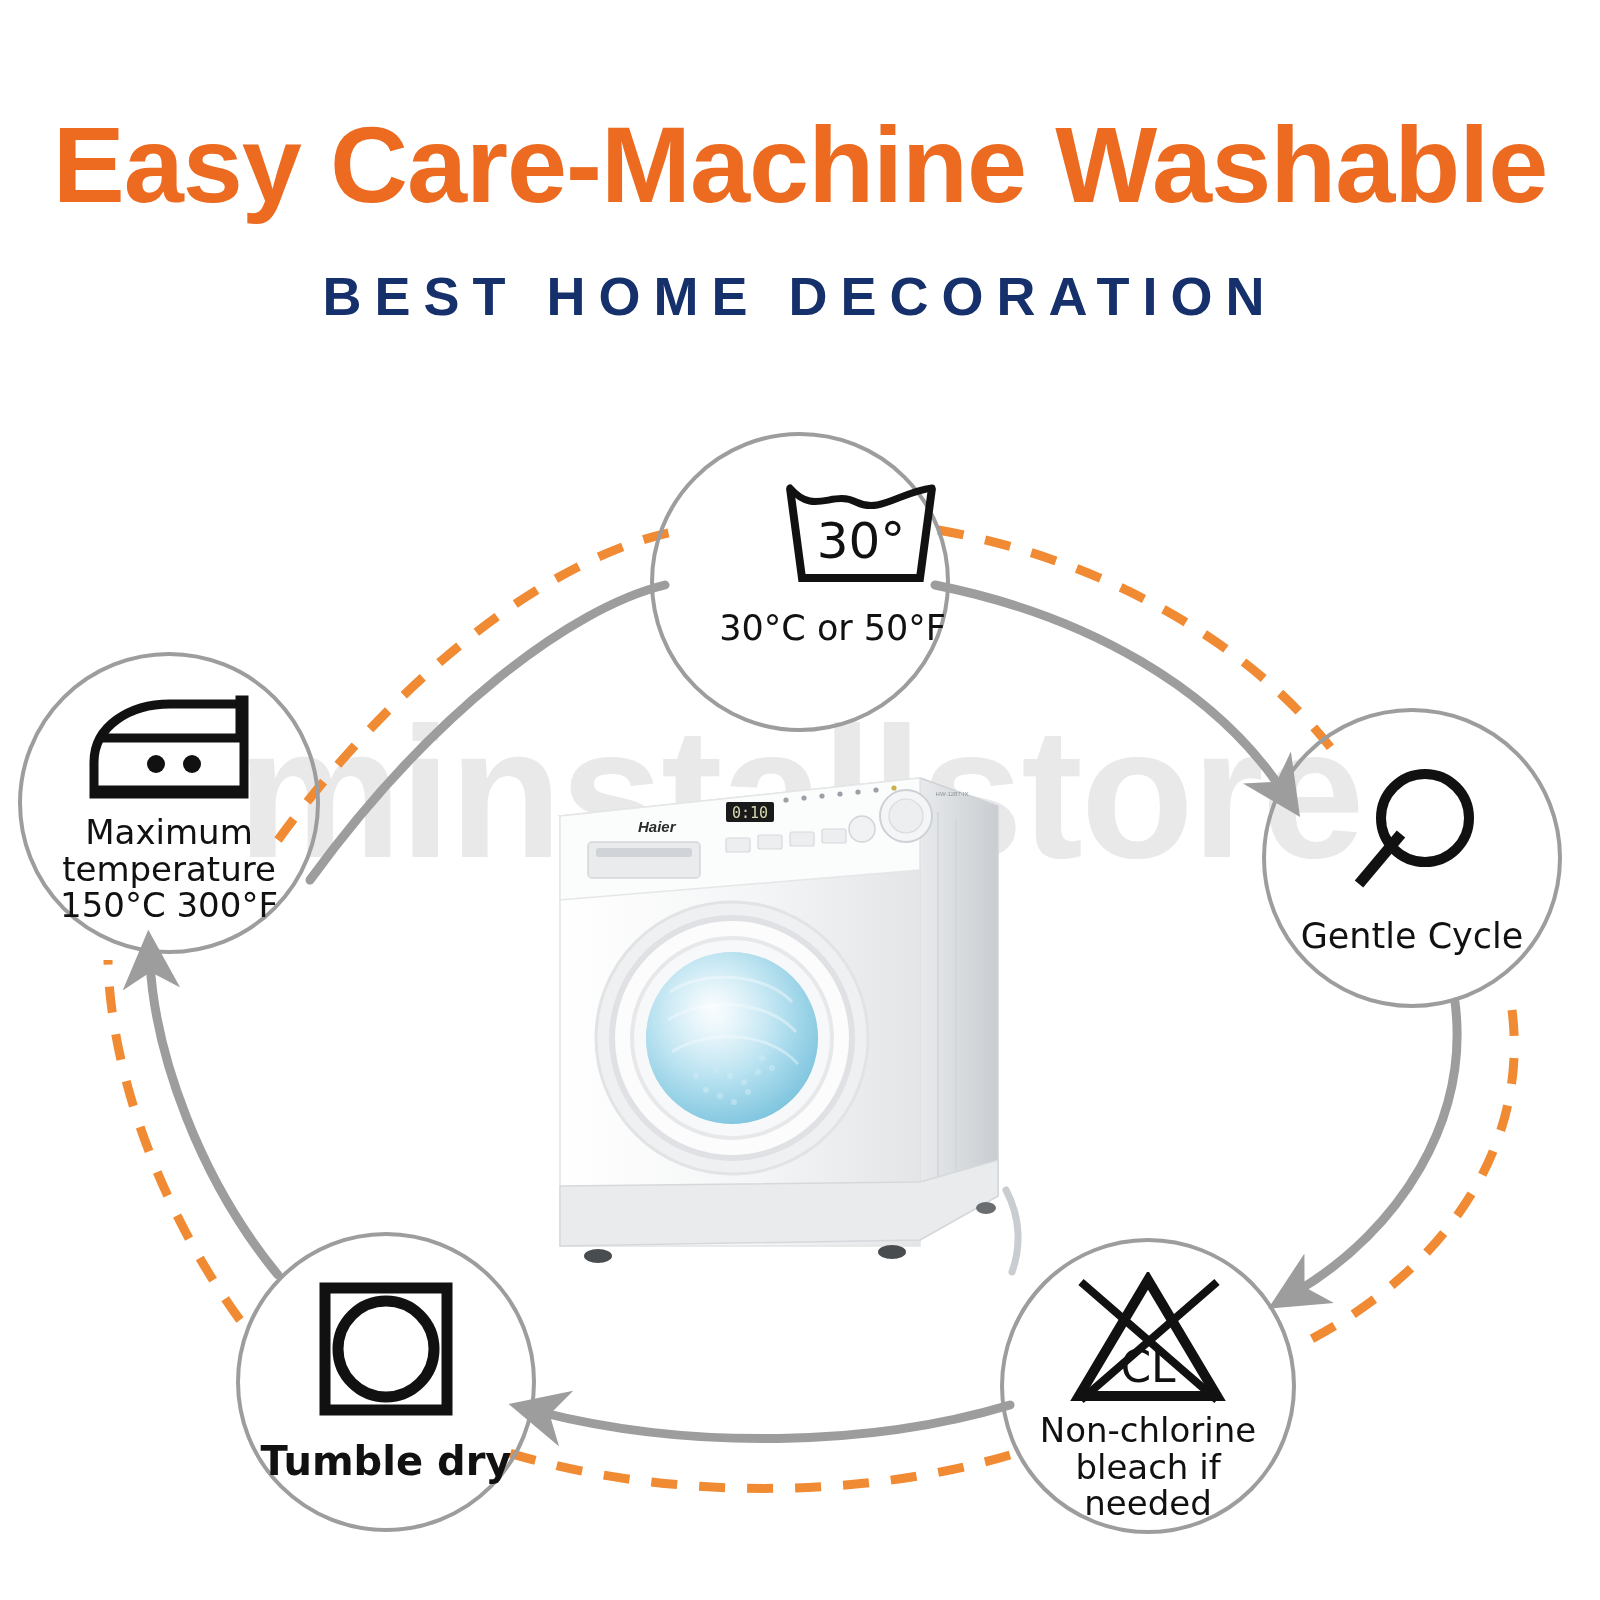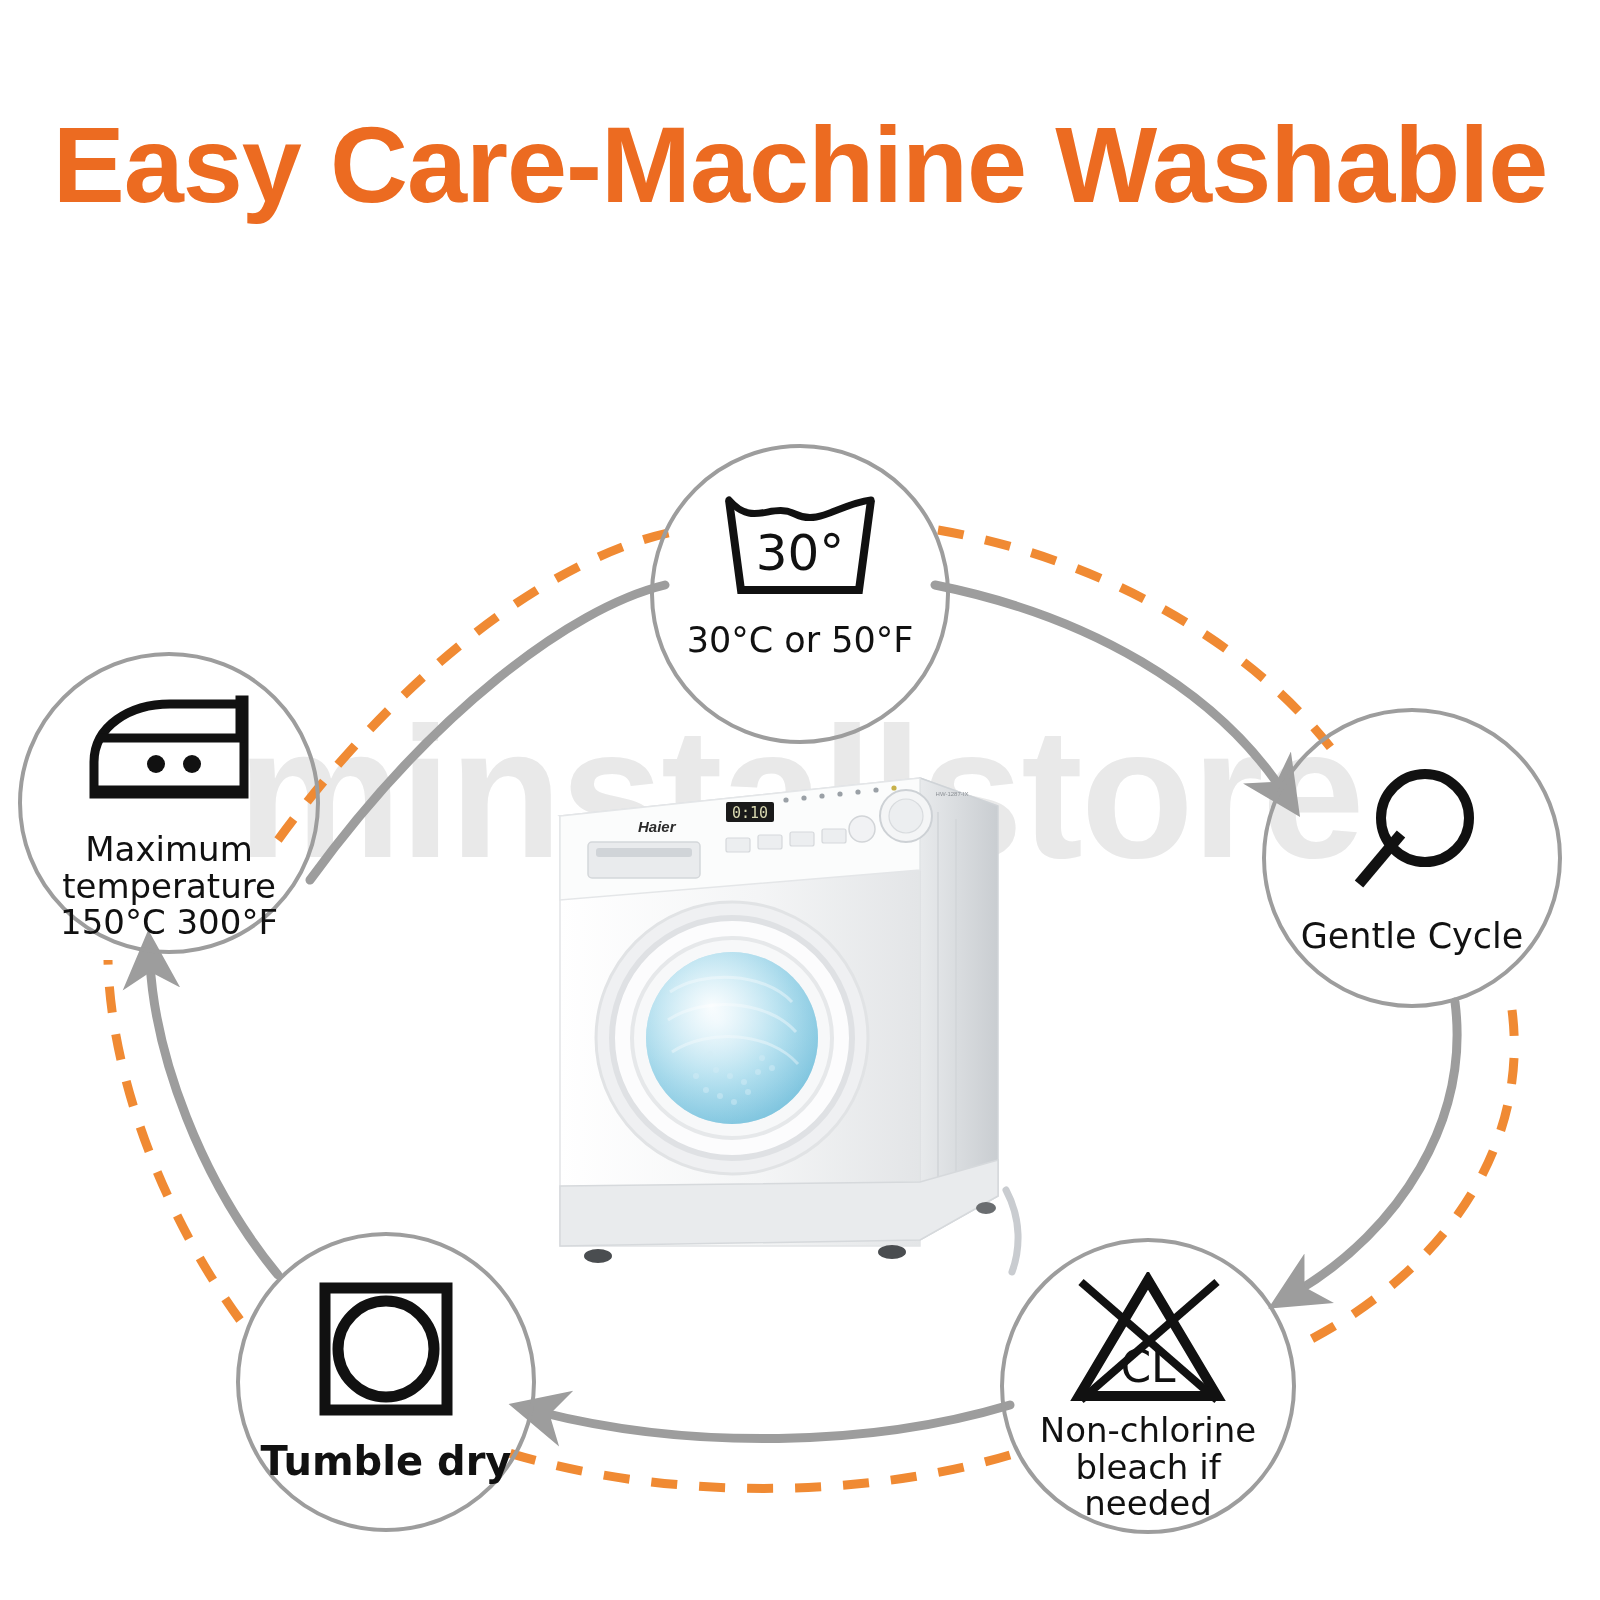--- a/index.html
+++ b/index.html
@@ -34,39 +34,40 @@
   #machine{position:absolute;left:520px;top:720px;width:520px;height:600px;z-index:3;}
 
   
   .badge{position:absolute;border-radius:50%;background:transparent;
          border:4px solid #9d9d9d;box-sizing:border-box;z-index:4;
          display:flex;flex-direction:column;align-items:center;justify-content:flex-start;}
   .badge .ico{display:block;}
   .badge .lbl{text-align:center;font-size:33px;line-height:1.08;color:#111;
               font-family:"DejaVu Sans",sans-serif;white-space:pre-line;}
 
-  #badge-wash   {left:650px; top:444px; width:300px;height:300px;padding-top:42px;}
-  #badge-iron   {left:18px;  top:652px; width:302px;height:302px;padding-top:36px;gap:17px;}
+  #badge-wash   {left:650px; top:432px; width:300px;height:300px;padding-top:42px;align-items:flex-end;}
+  #badge-iron   {left:18px;  top:652px; width:302px;height:302px;padding-top:36px;}
   #badge-gentle {left:1262px;top:708px; width:300px;height:300px;padding-top:50px;}
   #badge-bleach {left:1000px;top:1238px;width:296px;height:296px;padding-top:30px;}
   #badge-tumble {left:236px; top:1232px;width:300px;height:300px;padding-top:44px;}
 
   #badge-wash   .lbl{margin-top:14px;font-size:35px;}
   #badge-iron   .lbl{margin-top:6px;font-size:34px;}
   #badge-gentle .lbl{margin-top:16px;font-size:35px;}
   #badge-bleach .lbl{margin-top:4px;font-size:34px;}
   #badge-tumble .lbl{margin-top:22px;font-size:40px;font-weight:bold;}
 </style>
 </head>
 <body>
 
 <div id="stage">
 
   <div id="header">
     <div id="title">Easy Care-Machine Washable</div>
+    <div id="subtitle">BEST HOME DECORATION</div>
   </div>
 
   <div id="watermark">minstallstore</div>
 
   <svg id="arcs" viewBox="0 0 1600 1600">
     <defs>
       <marker id="ah" markerWidth="7" markerHeight="7" refX="3.0" refY="3.5" orient="auto" markerUnits="strokeWidth">
         <path d="M0,0.3 L6.6,3.5 L0,6.7 L1.9,3.5 Z" fill="#9d9d9d"></path>
       </marker>
     </defs>

